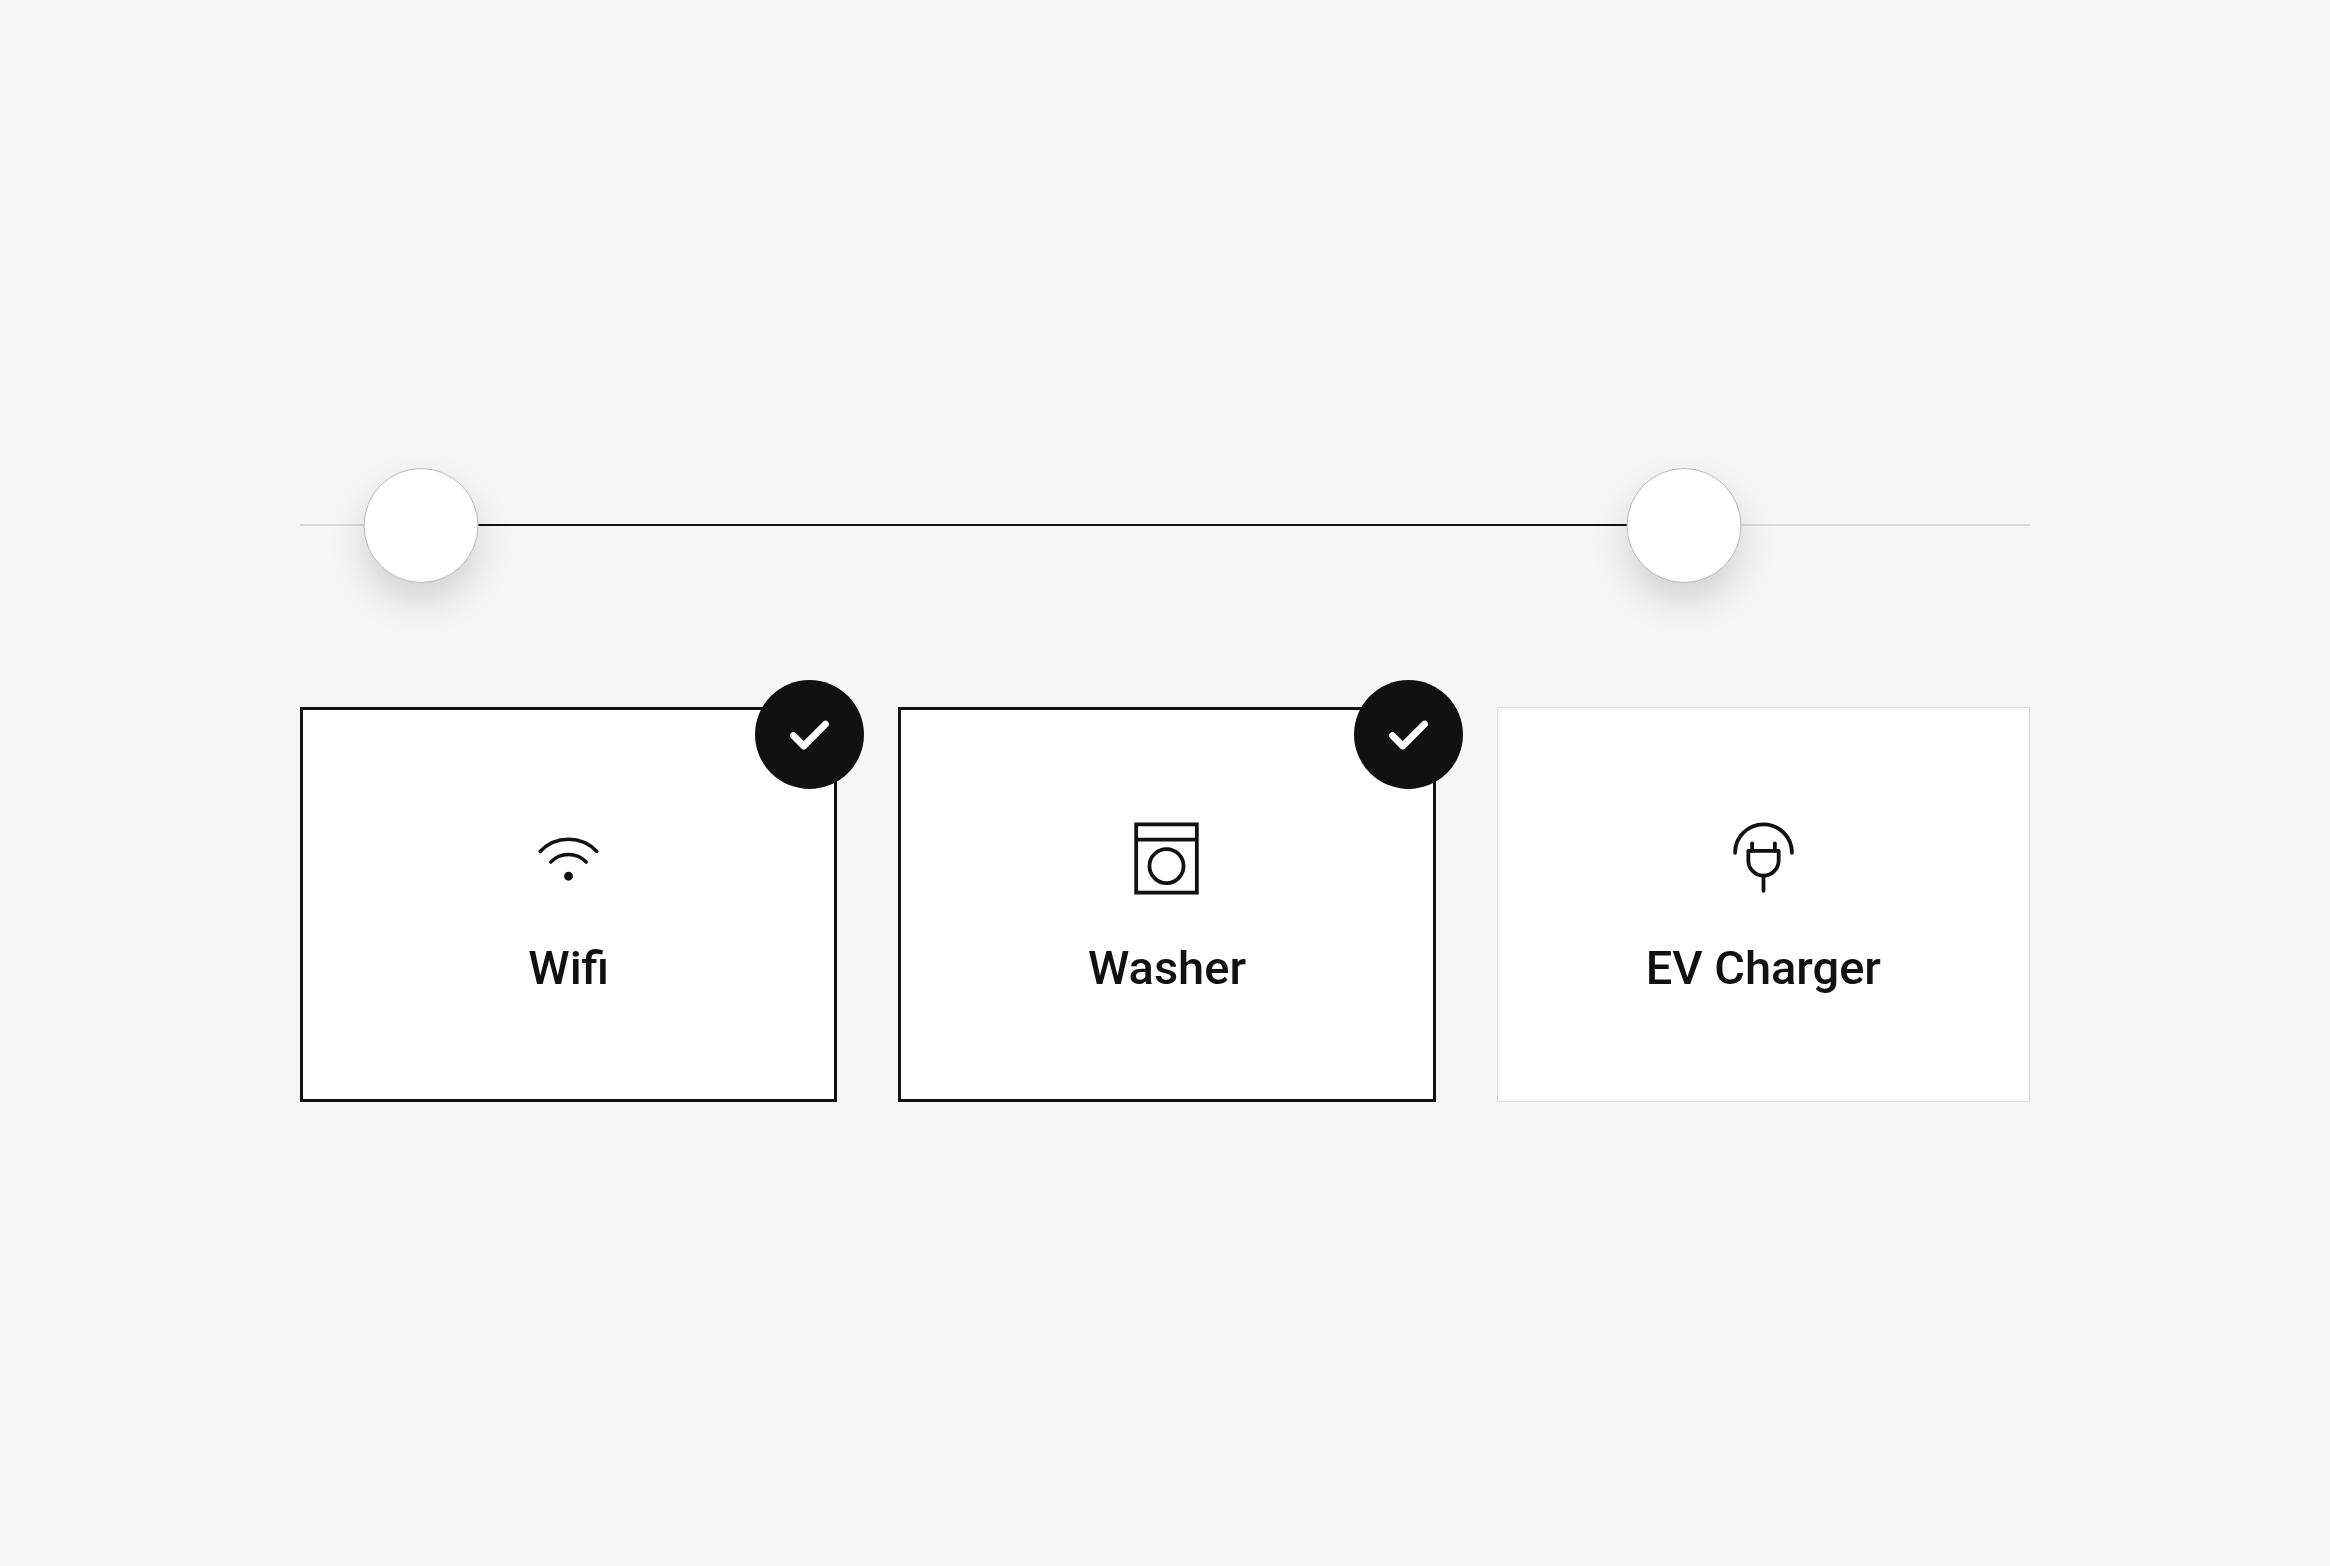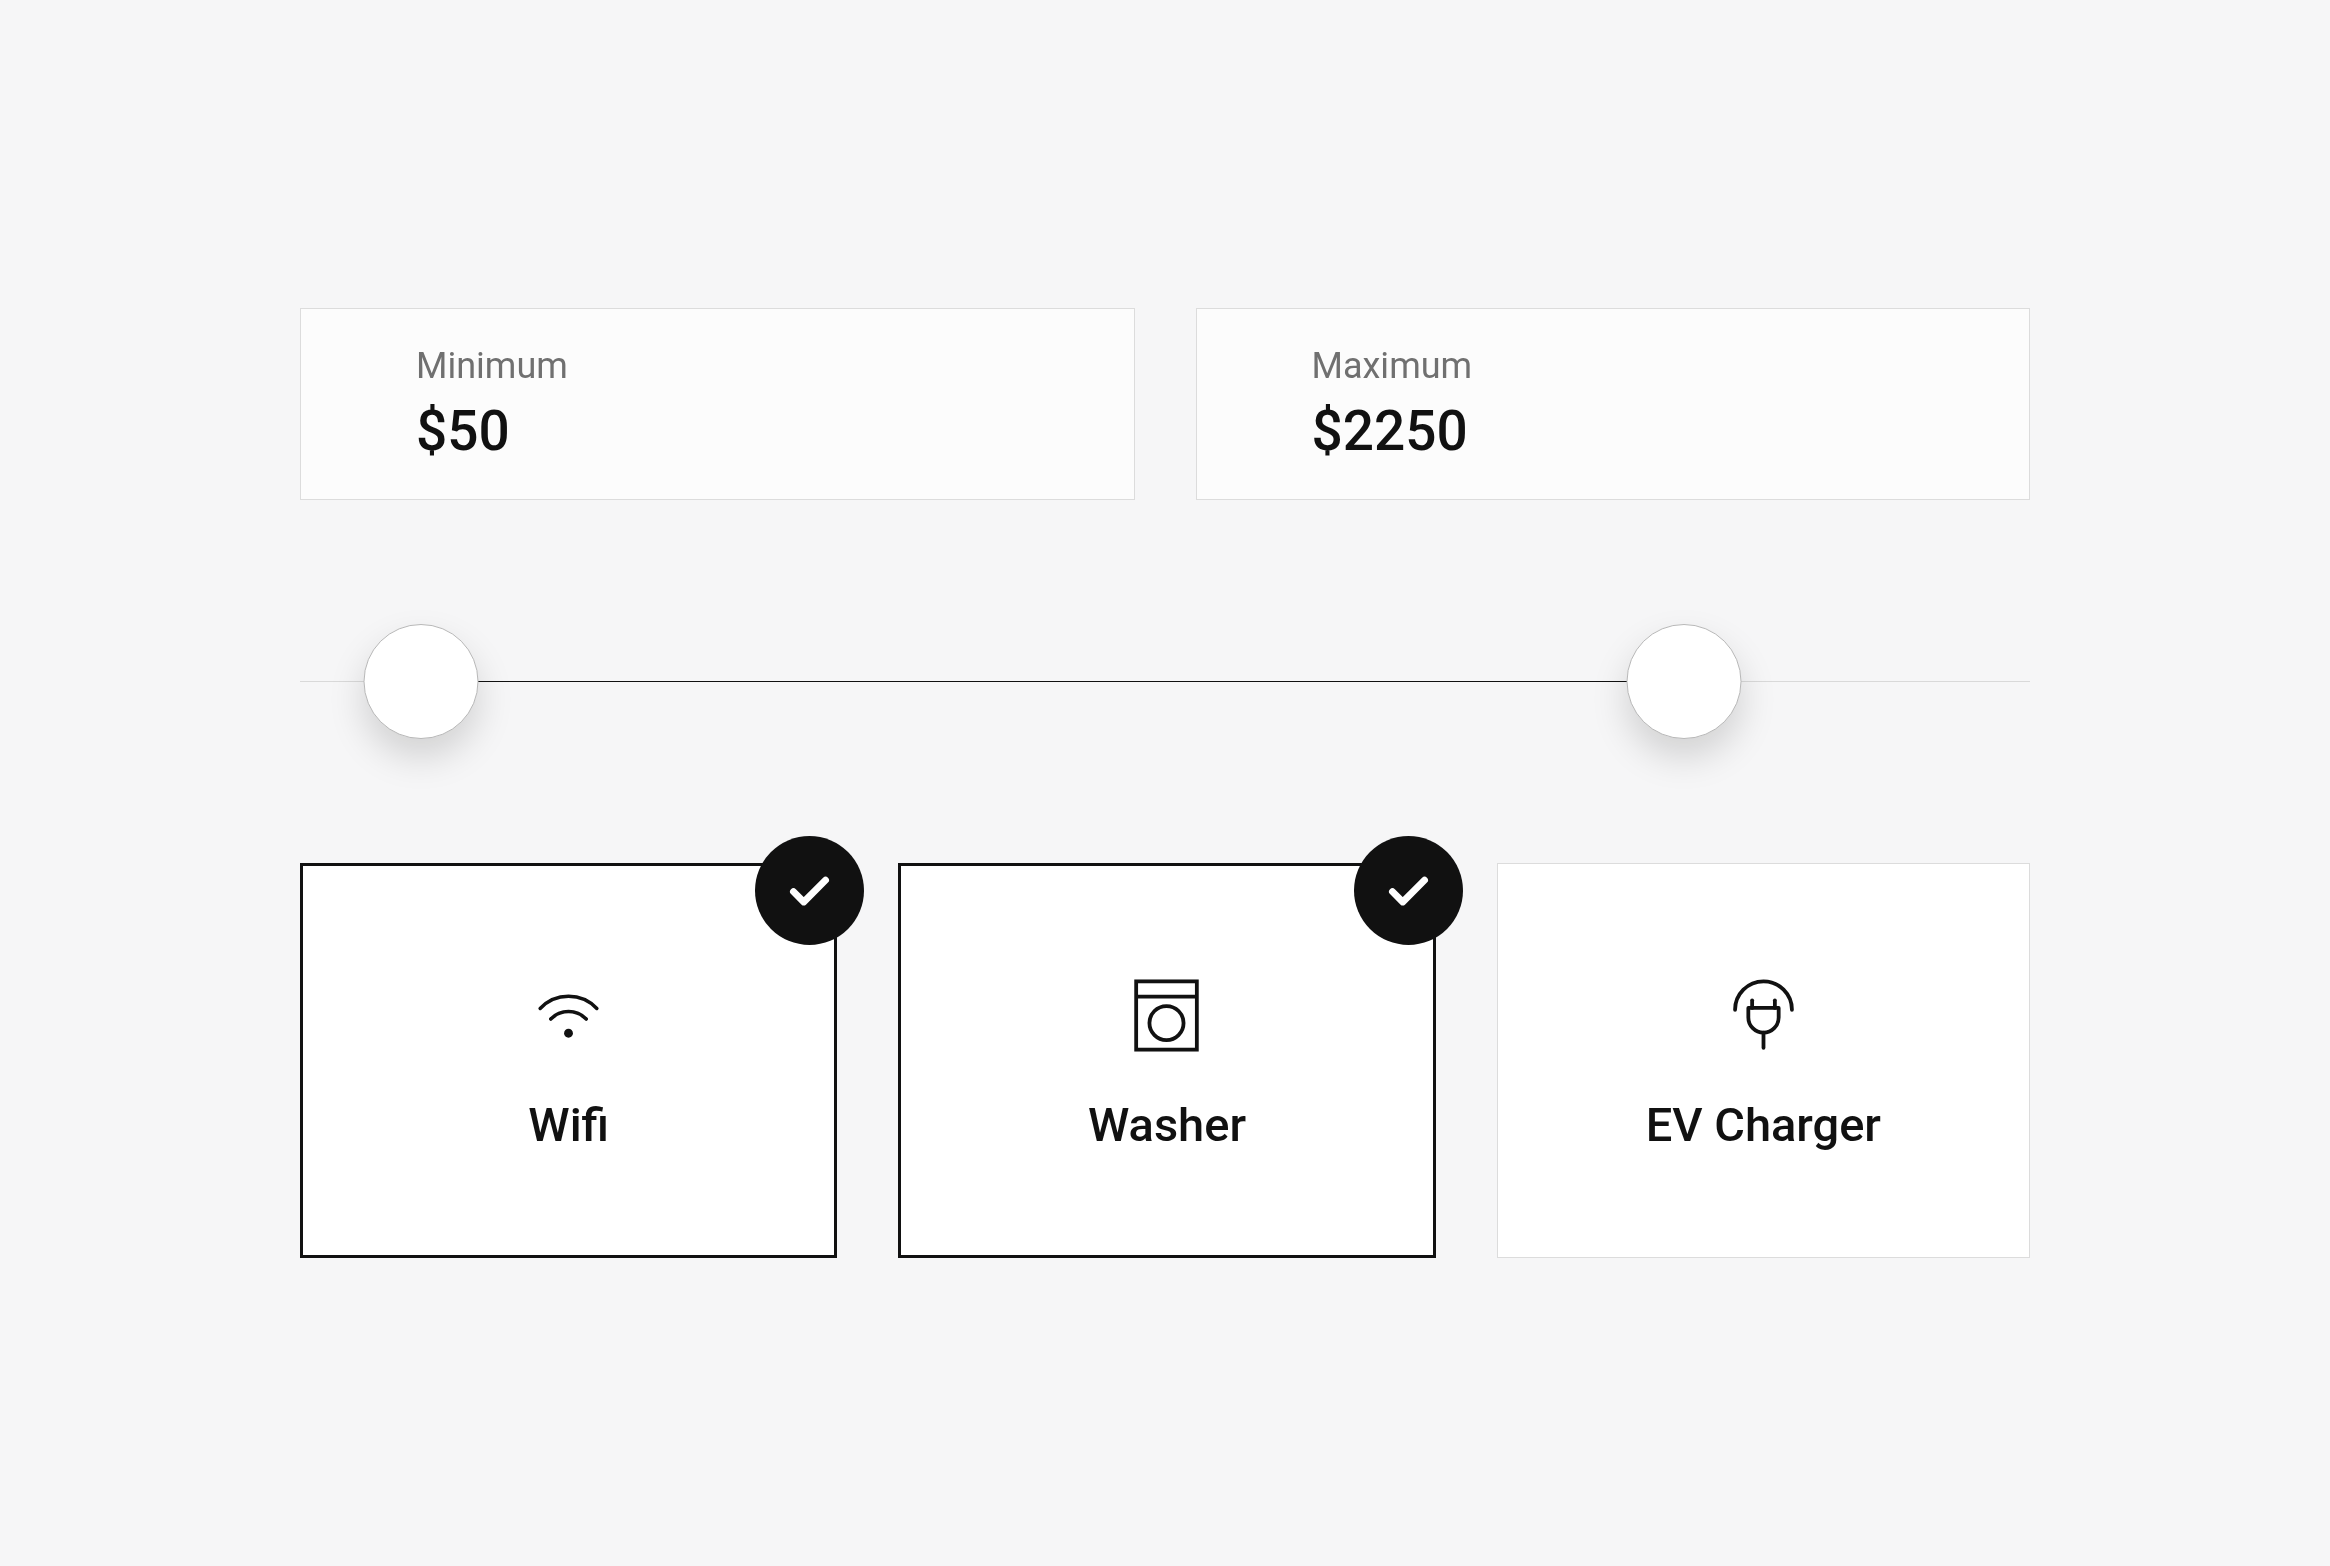--- a/index.html
+++ b/index.html
@@ -111,30 +111,20 @@
       display: flex;
       align-items: center;
       justify-content: center;
     }
   </style>
 </head>
 <body>
 
 <div class="panel">
 
-  <div class="inputs-row">
-    <div class="input-box">
-      <div class="input-label">Minimum</div>
-      <div class="input-value">$50</div>
-    </div>
-    <div class="input-box">
-      <div class="input-label">Maximum</div>
-      <div class="input-value">$2250</div>
-    </div>
-  </div>
 
   <div class="slider">
     <div class="slider-track-bg"></div>
     <div class="slider-track-active" id="slider-active" style="left: 7%; right: 20%;"></div>
     <div class="slider-handle" id="handle-min" style="left: 7%;"></div>
     <div class="slider-handle" id="handle-max" style="left: 80%;"></div>
   </div>
 
   <div class="amenities-row">
 

